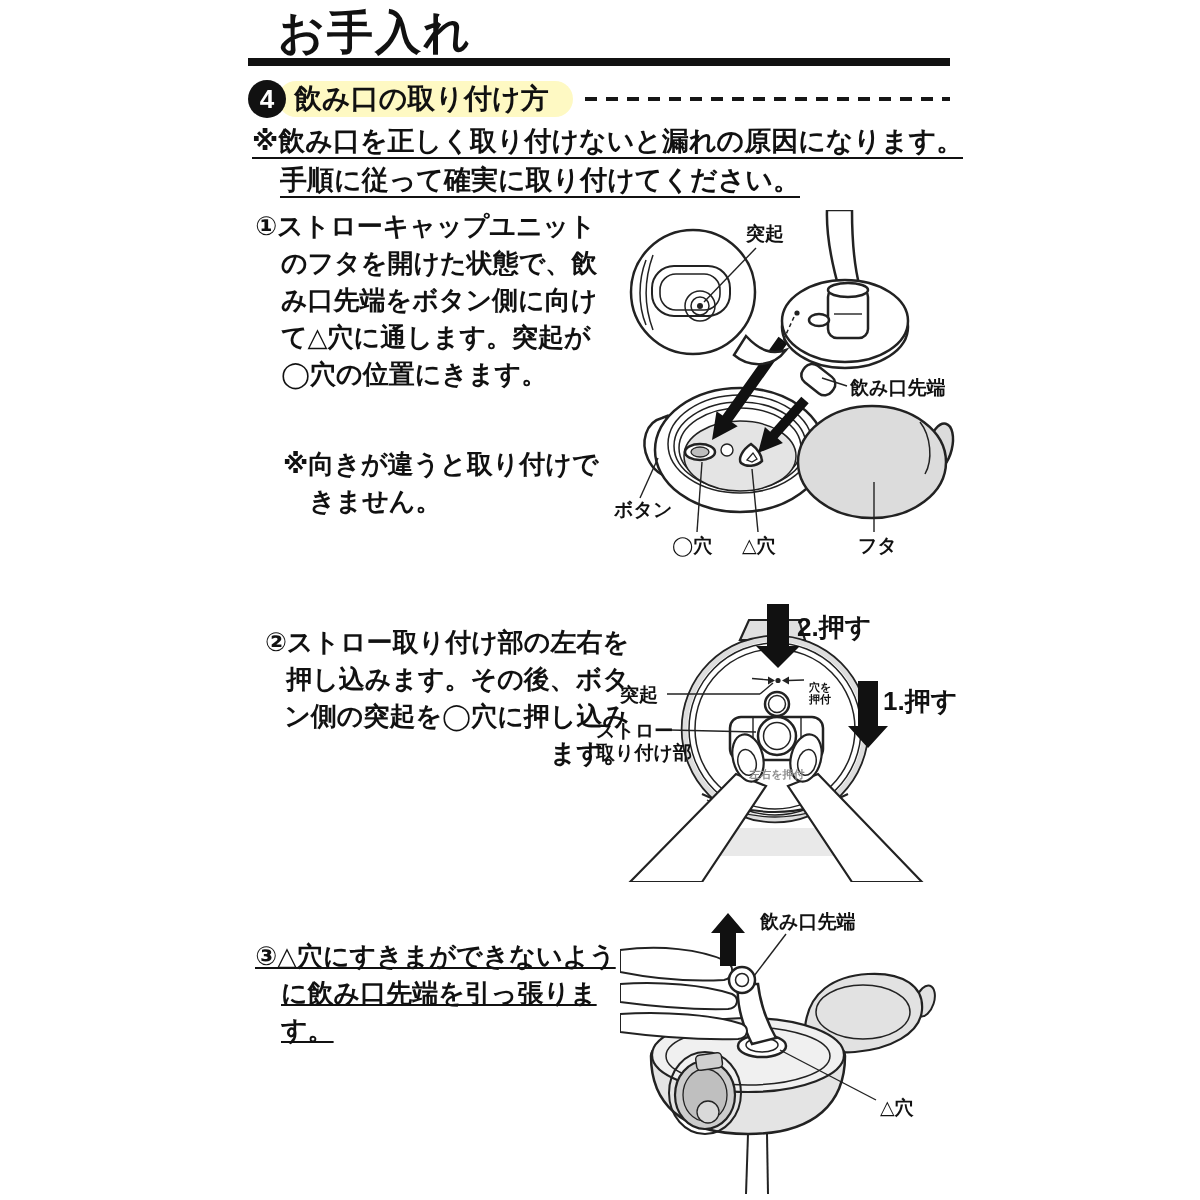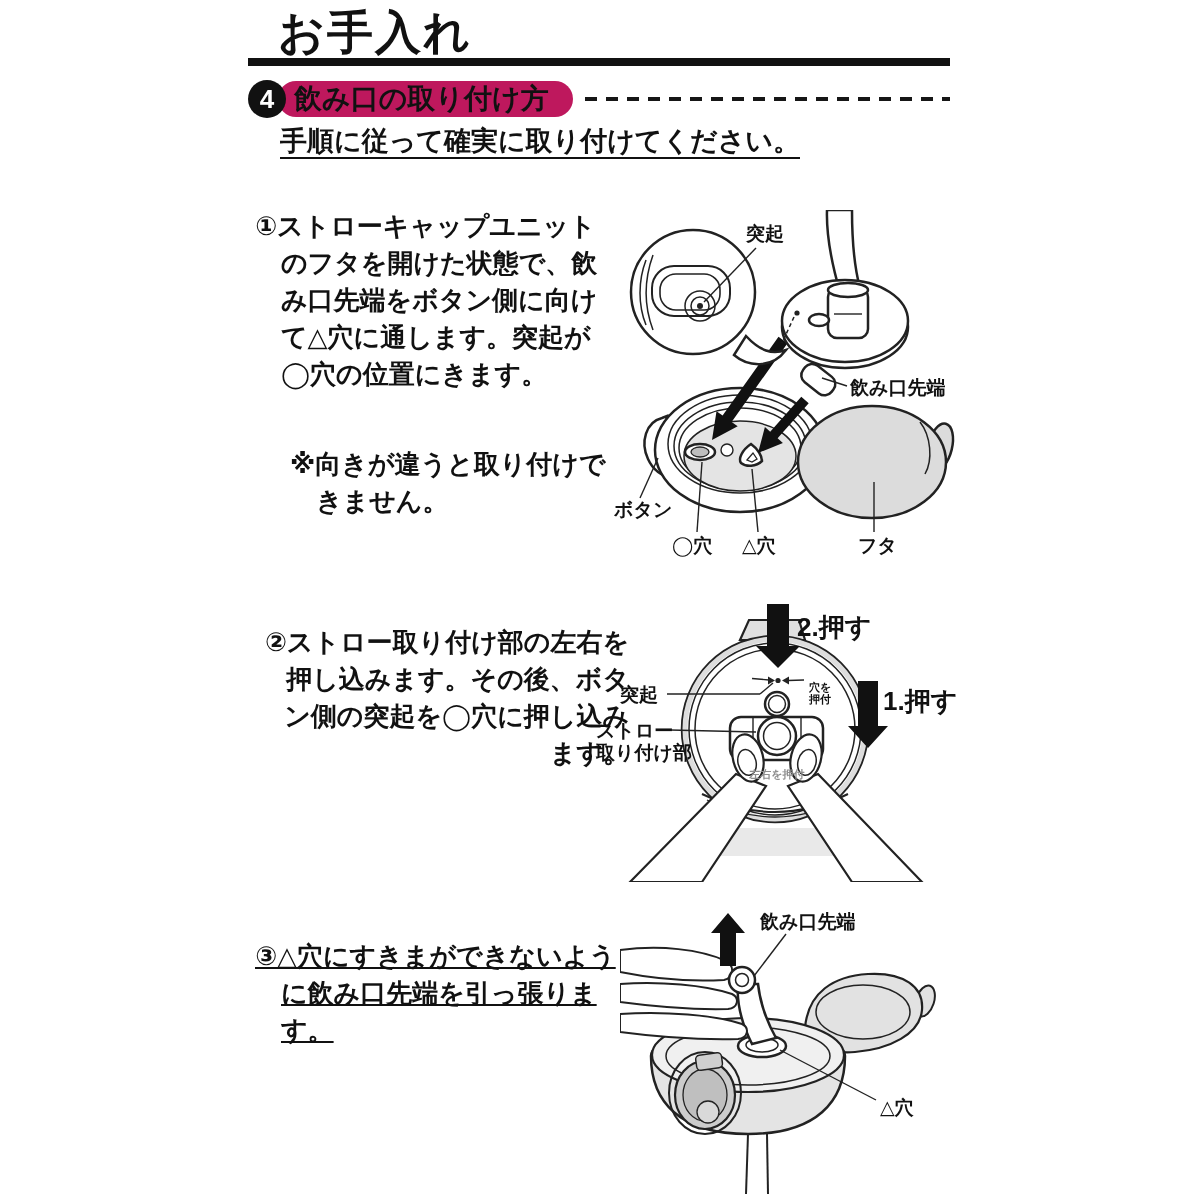--- a/index.html
+++ b/index.html
@@ -9,32 +9,32 @@
     overflow:hidden;
   }
   .abs{position:absolute;}
   
   #page-title{left:278px;top:2px;font-size:46px;font-weight:900;letter-spacing:2px;}
   #title-rule{left:248px;top:58px;width:702px;height:8px;background:#111;}
   #section-header{left:248px;top:80px;width:702px;height:38px;display:flex;align-items:center;}
   .num-circle{width:38px;height:38px;border-radius:50%;background:#111;color:#fff;
     font-size:26px;font-weight:800;display:flex;align-items:center;justify-content:center;
     position:relative;z-index:2;flex:0 0 auto;}
-  .pill{margin-left:-8px;background:#be185d;border-radius:19px;height:36px;display:flex;
+  .pill{margin-left:-8px;background:#fef9c3;border-radius:19px;height:36px;display:flex;
     align-items:center;padding:0 24px 0 16px;font-size:28px;font-weight:800;white-space:nowrap;}
   .dashes{flex:1;height:4px;margin-left:12px;
     background:repeating-linear-gradient(90deg,#161616 0 12px,transparent 12px 21px);}
   
   #warning{left:252px;top:122px;font-size:27px;line-height:39px;font-weight:600;}
   #warning .uline{border-bottom:2px solid #111;padding-bottom:1px;}
   #warning .second{margin-left:28px;}
   
   .step-text{font-size:26px;line-height:37px;text-indent:-26px;padding-left:26px;font-weight:600;}
   #step1-text{left:255px;top:208px;width:338px;}
-  #step1-note{left:290px;top:446px;width:316px;font-size:26px;line-height:37px;
+  #step1-note{left:283px;top:446px;width:316px;font-size:26px;line-height:37px;
     text-indent:-26px;padding-left:26px;font-weight:600;}
   #step2-text{left:255px;top:624px;width:348px;text-align:right;}
   #step3-text{left:255px;top:938px;width:348px;text-decoration:underline;}
   
   #diagram1{left:600px;top:210px;}
   #diagram2{left:590px;top:596px;}
   #diagram3{left:620px;top:888px;}
   svg{display:block;}
   svg text{fill:#111;font-family:"Liberation Sans","DejaVu Sans",sans-serif;}
   .lbl{font-size:19px;font-weight:600;}
@@ -53,20 +53,21 @@
 
 <div class="abs" id="section-header">
   <div class="num-circle">
     <span>4</span>
   </div>
   <div class="pill">飲み口の取り付け方</div>
   <div class="dashes"></div>
 </div>
 
 <div class="abs" id="warning">
+  <div><span class="uline">※飲み口を正しく取り付けないと漏れの原因になります。</span></div>
   <div class="second"><span class="uline">手順に従って確実に取り付けてください。</span></div>
 </div>
 
 <div class="abs step-text" id="step1-text">①ストローキャップユニットのフタを開けた状態で、飲み口先端をボタン側に向けて△穴に通します。突起が◯穴の位置にきます。</div>
 <div class="abs" id="step1-note">※向きが違うと取り付けできません。</div>
 
 <svg class="abs" id="diagram1" width="400" height="368" viewBox="0 0 400 368">
 
   <g>
     <path d="M62,208 C46,212 40,232 48,249 C53,260 62,266 72,268 C65,249 63,227 67,206 Z" class="outline"></path>

